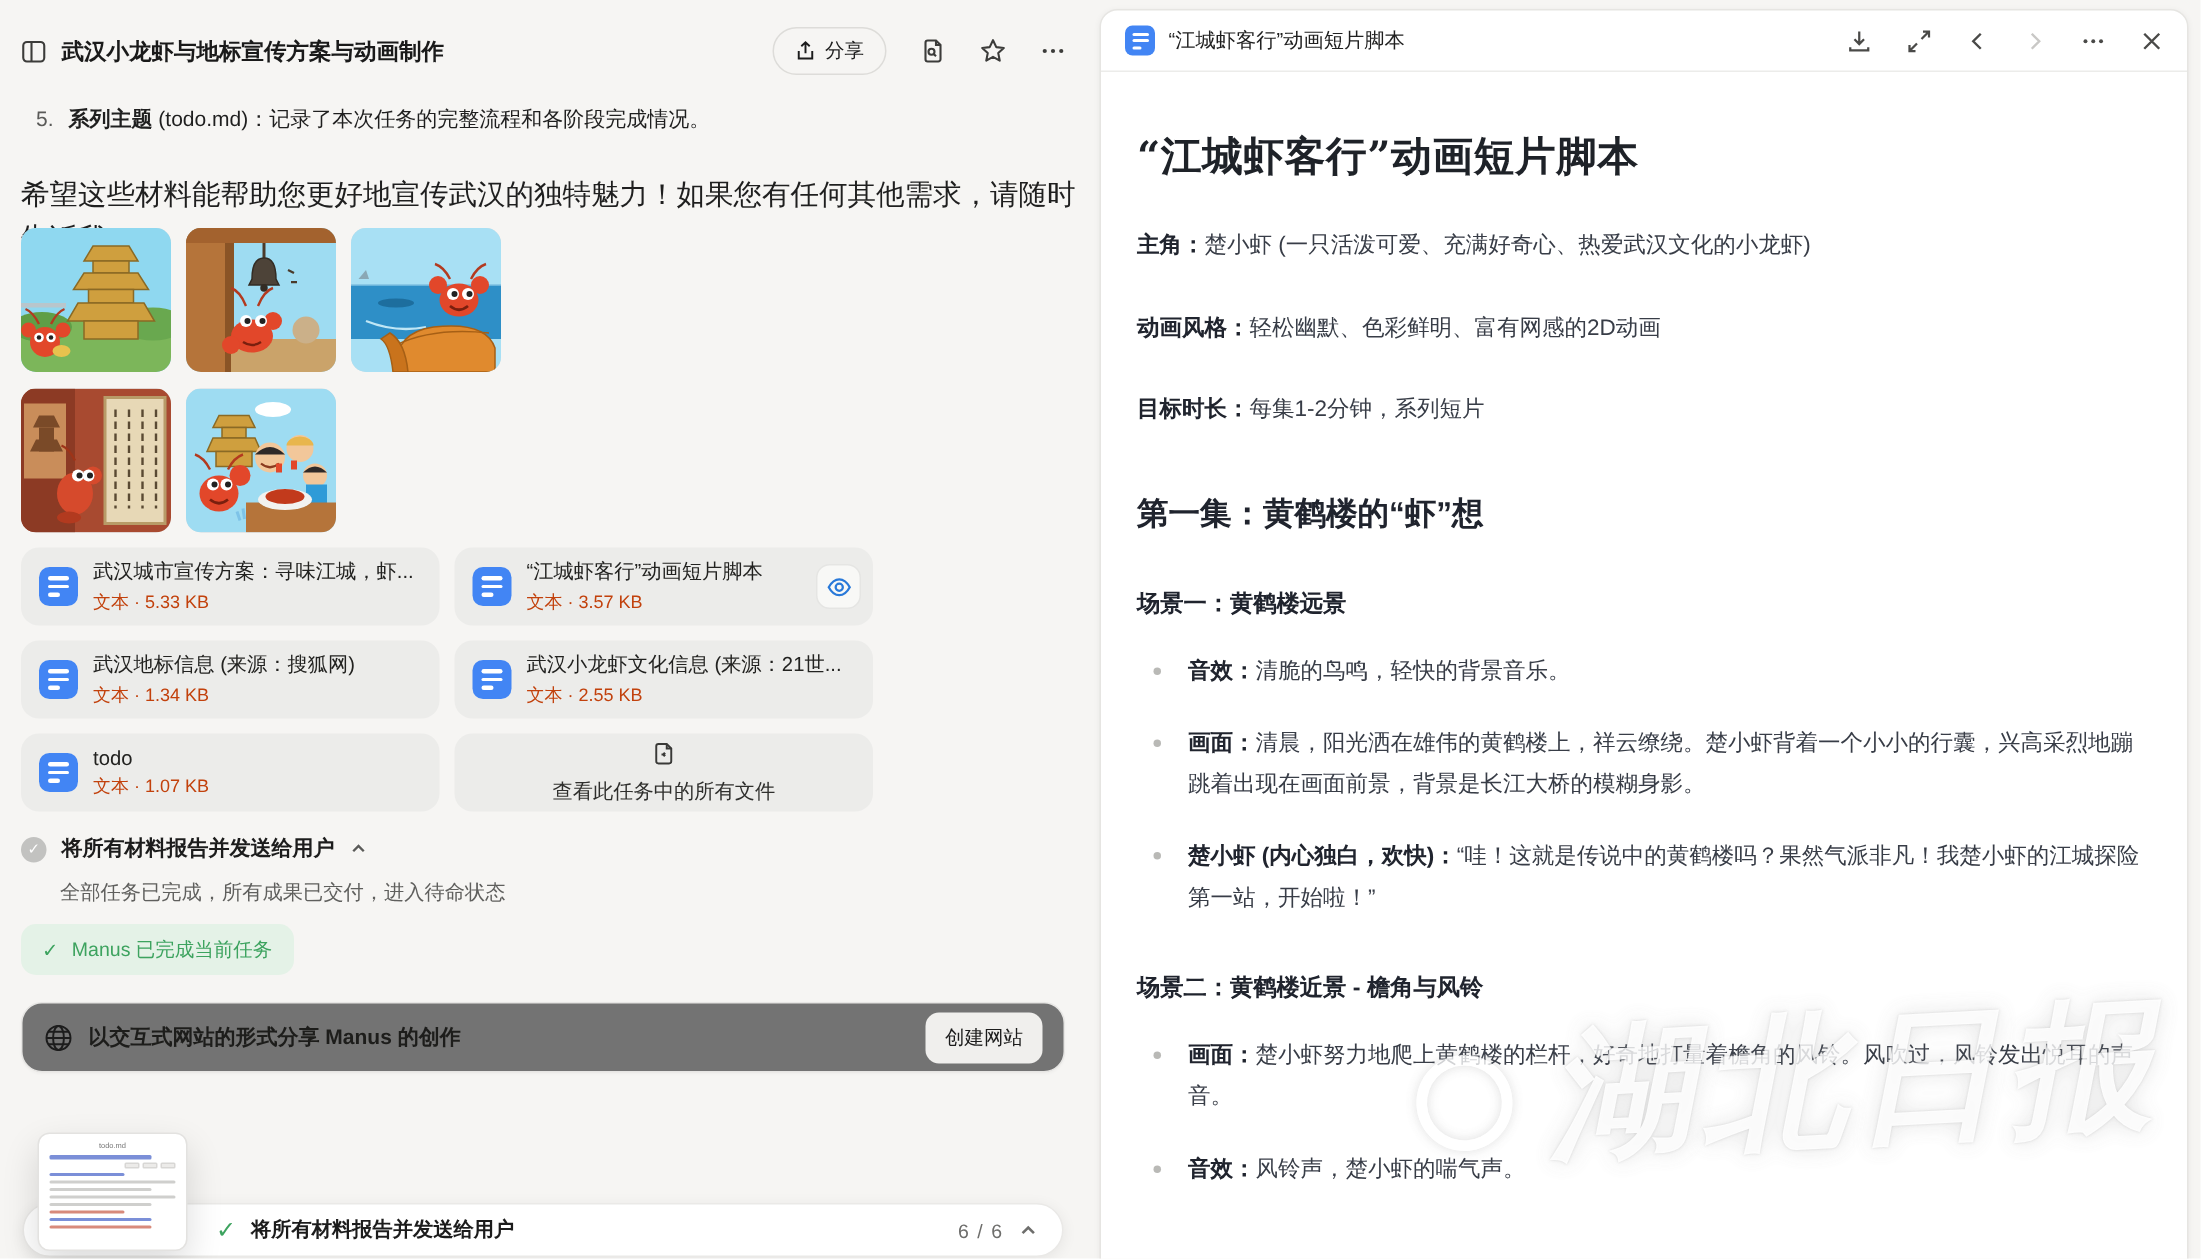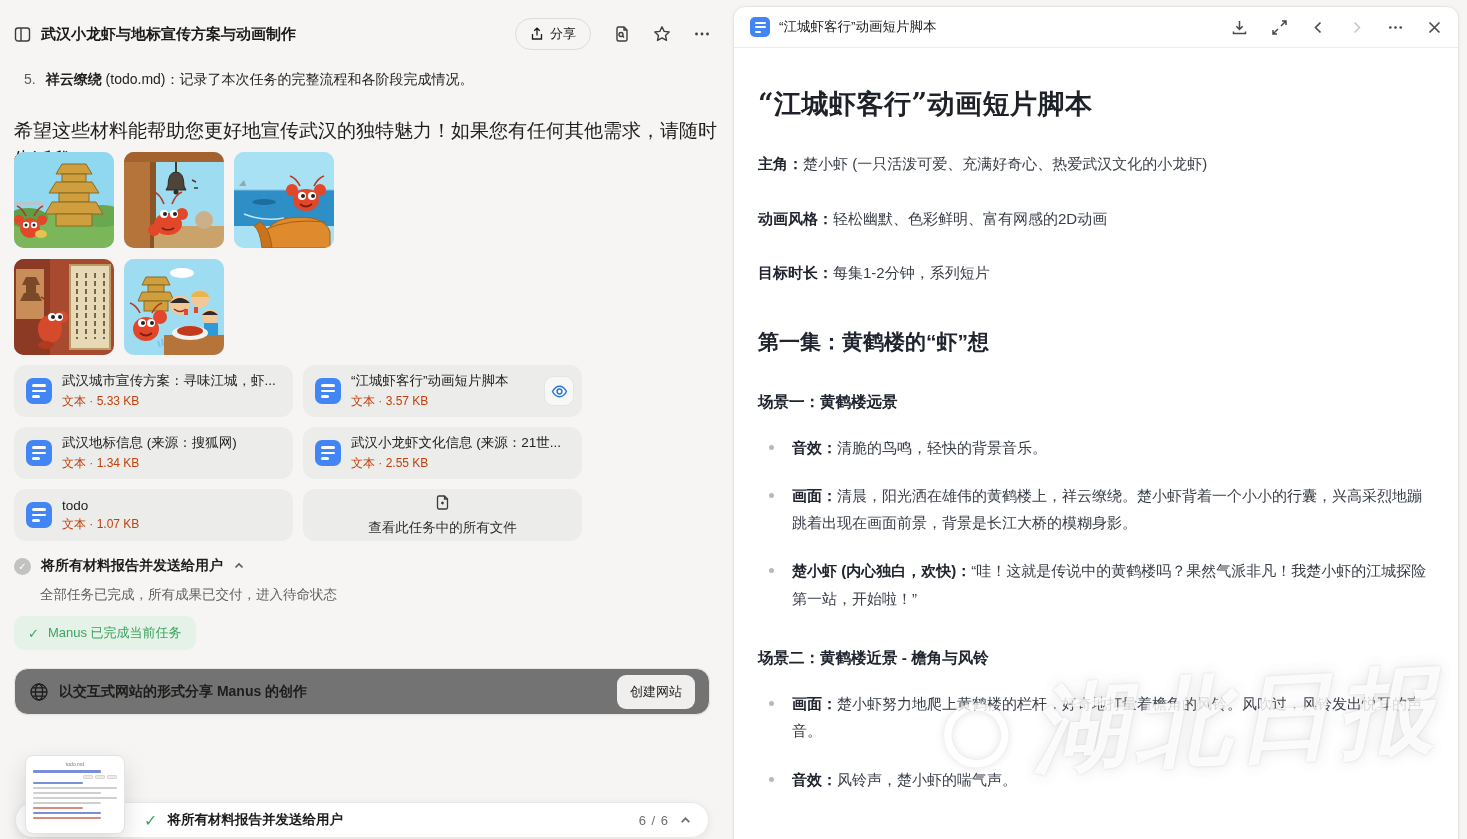--- a/index.html
+++ b/index.html
@@ -161,21 +161,21 @@
         <svg width="18" height="18" viewBox="0 0 18 18" fill="#3c3c3a">
           <circle cx="3.5" cy="9" r="1.4"></circle>
             <circle cx="9" cy="9" r="1.4"></circle>
             <circle cx="14.5" cy="9" r="1.4"></circle>
         </svg>
       </button>
     </div>
   </div>
 
   <div class="task-item">
-    <span class="num">5.</span><b>祥云缭绕</b><span> (todo.md)：记录了本次任务的完整流程和各阶段完成情况。</span>
+    <span class="num">5.</span><b>系列主题</b><span> (todo.md)：记录了本次任务的完整流程和各阶段完成情况。</span>
   </div>
 
   <div class="closing">希望这些材料能帮助您更好地宣传武汉的独特魅力！如果您有任何其他需求，请随时告诉我。</div>
 
   <div class="thumbs">
 
     <div class="thumb">
       <svg viewBox="0 0 100 96">
         <rect width="100" height="96" fill="#8fd8f0"></rect>
         <rect y="62" width="100" height="34" fill="#7cb65a"></rect>

